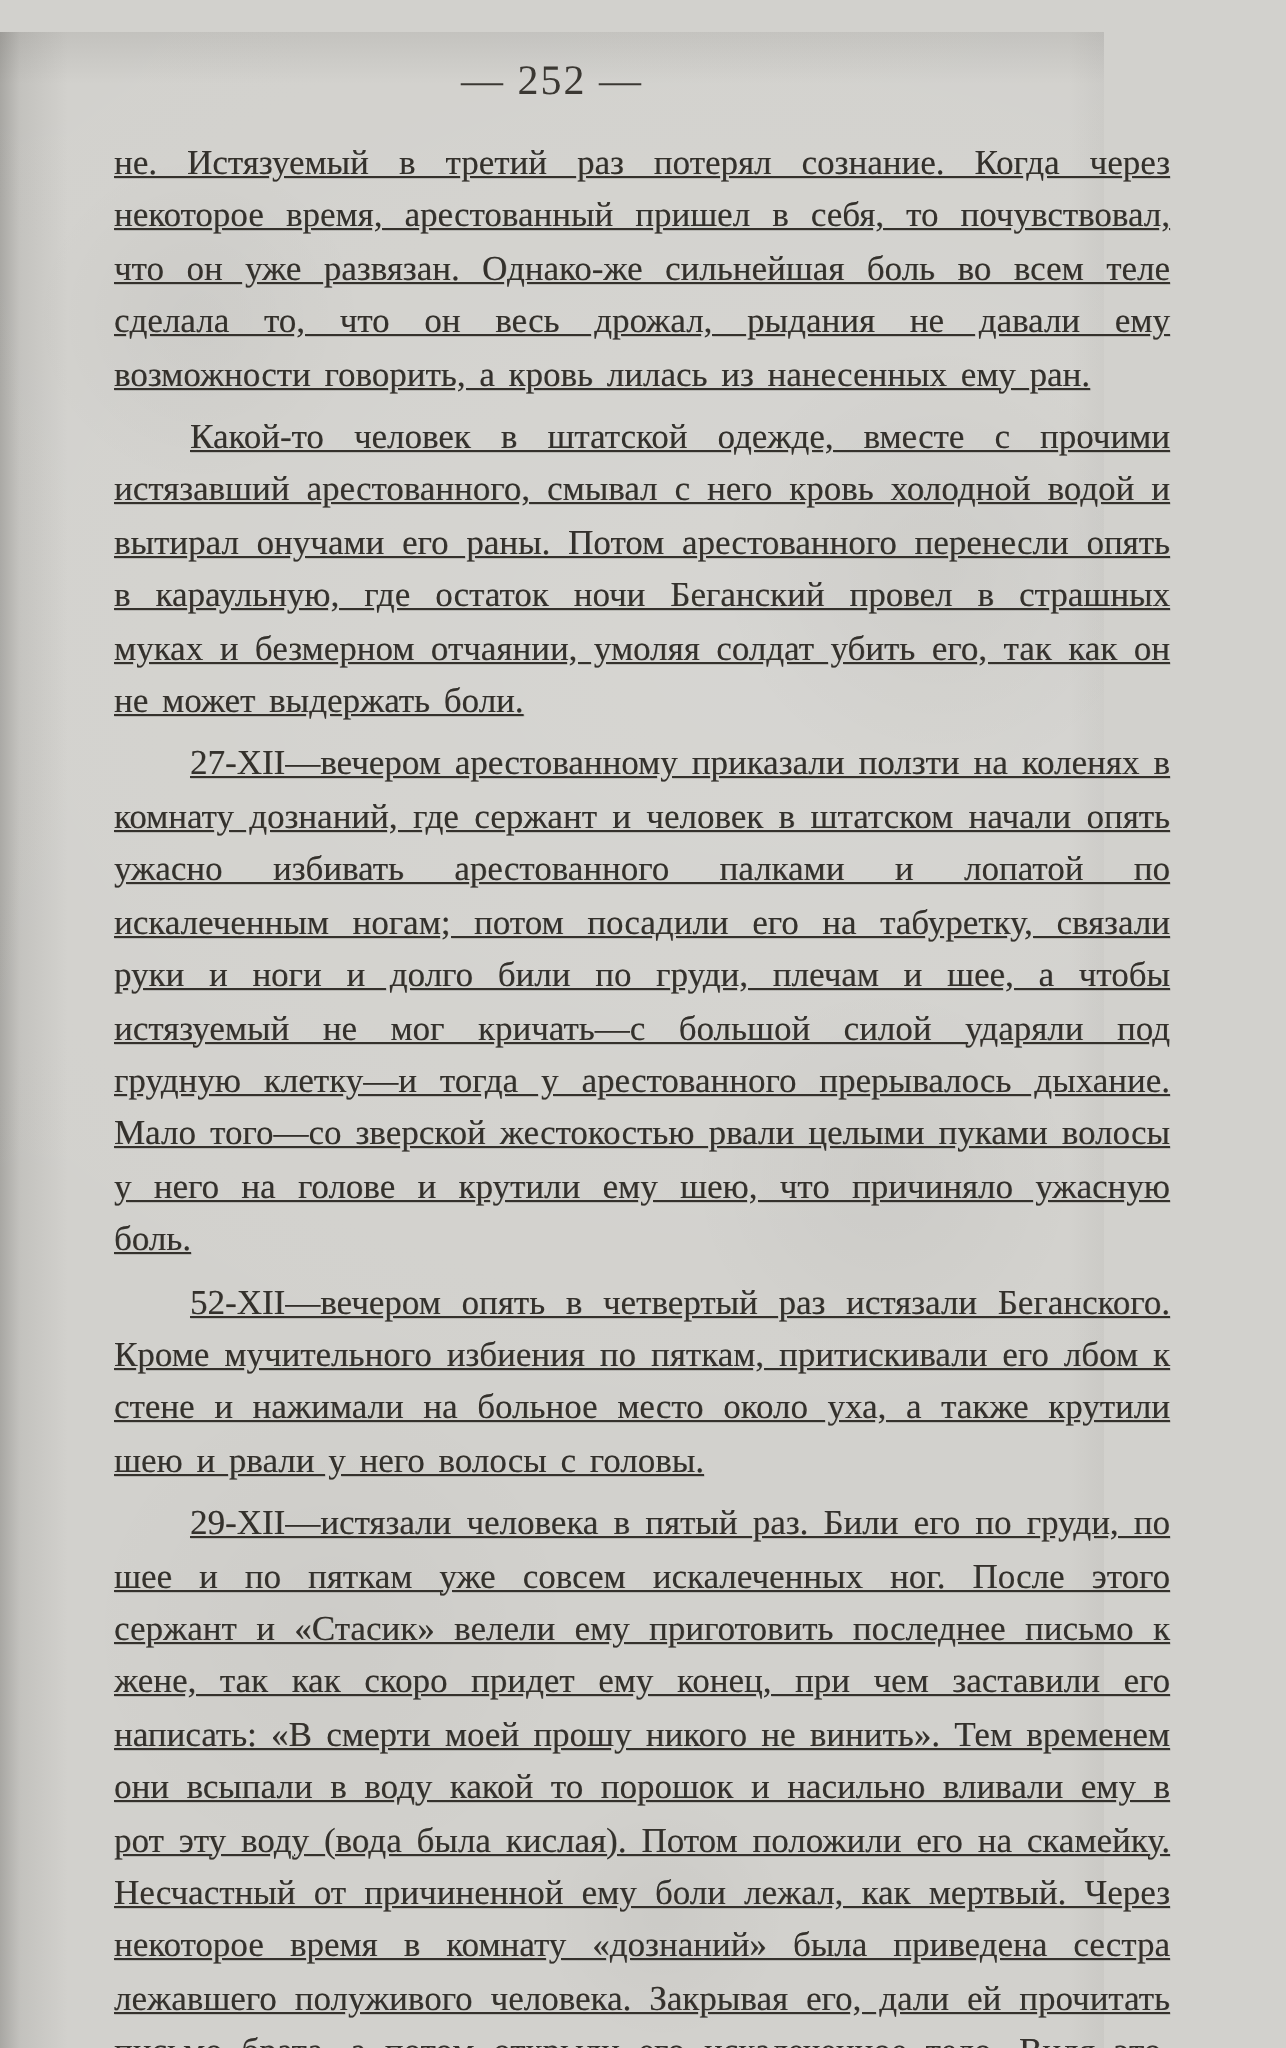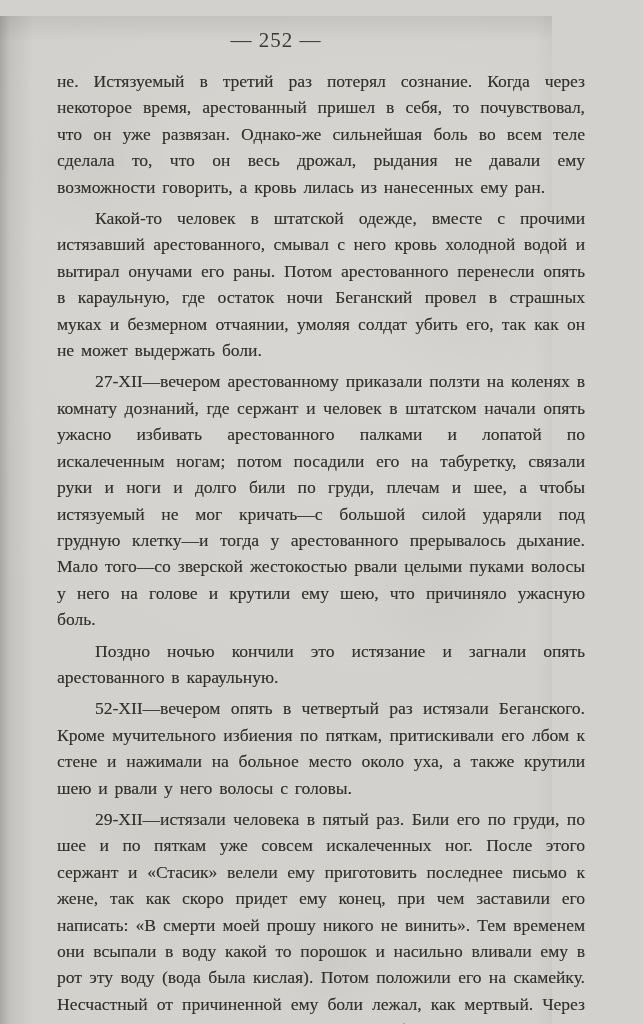--- a/index.html
+++ b/index.html
@@ -57,33 +57,33 @@
     color: #34312c;
     font-size: 17.5px;
     line-height: 26.4px;
     text-align: justify;
     word-spacing: 2.5px;
     text-shadow: 0.2px 0.2px 0.3px rgba(52,49,44,0.45);
   }
   .text-block p {
     margin: 0 0 5px 0;
     text-indent: 38px;
+    text-decoration: underline;
   }
   .text-block p.no-indent {
     text-indent: 0;
   }
 </style>
 </head>
 <body>
 
 <div class="page">
   <div class="page-number">— 252 —</div>
 
   <div class="text-block">
     <p class="no-indent">не. Истязуемый в третий раз потерял сознание. Когда через некоторое время, арестованный пришел в себя, то почувствовал, что он уже развязан. Однако-же сильнейшая боль во всем теле сделала то, что он весь дрожал, рыдания не давали ему возможности говорить, а кровь лилась из нанесенных ему ран.</p>
     <p>Какой-то человек в штатской одежде, вместе с прочими истязавший арестованного, смывал с него кровь холодной водой и вытирал онучами его раны. Потом арестованного перенесли опять в караульную, где остаток ночи Беганский провел в страшных муках и безмерном отчаянии, умоляя солдат убить его, так как он не может выдержать боли.</p>
     <p>27-XII—вечером арестованному приказали ползти на коленях в комнату дознаний, где сержант и человек в штатском начали опять ужасно избивать арестованного палками и лопатой по искалеченным ногам; потом посадили его на табуретку, связали руки и ноги и долго били по груди, плечам и шее, а чтобы истязуемый не мог кричать—с большой силой ударяли под грудную клетку—и тогда у арестованного прерывалось дыхание. Мало того—со зверской жестокостью рвали целыми пуками волосы у него на голове и крутили ему шею, что причиняло ужасную боль.</p>
-    <p>Поздно ночью кончили это истязание и загнали опять арестованного в караульную.</p>
     <p>52-XII—вечером опять в четвертый раз истязали Беганского. Кроме мучительного избиения по пяткам, притискивали его лбом к стене и нажимали на больное место около уха, а также крутили шею и рвали у него волосы с головы.</p>
     <p>29-XII—истязали человека в пятый раз. Били его по груди, по шее и по пяткам уже совсем искалеченных ног. После этого сержант и «Стасик» велели ему приготовить последнее письмо к жене, так как скоро придет ему конец, при чем заставили его написать: «В смерти моей прошу никого не винить». Тем временем они всыпали в воду какой то порошок и насильно вливали ему в рот эту воду (вода была кислая). Потом положили его на скамейку. Несчастный от причиненной ему боли лежал, как мертвый. Через некоторое время в комнату «дознаний» была приведена сестра лежавшего полуживого человека. Закрывая его, дали ей прочитать письмо брата, а потом открыли его искалеченное тело. Видя это, сестра крикнула: «Гады, за что убиваете неповинного человека?»—и тут же упала в обморок.</p>
 
   </div>
 </div>
 
 </body></html>

